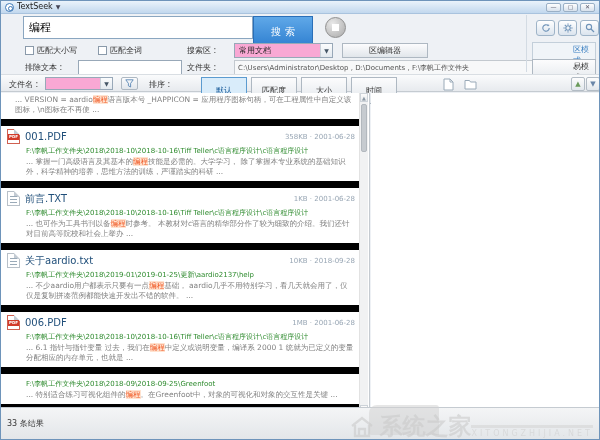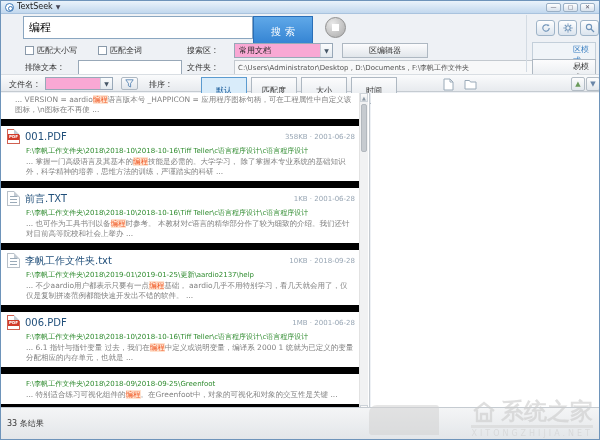--- a/index.html
+++ b/index.html
@@ -72,21 +72,21 @@
   .hscroll{position:absolute;left:0;bottom:16px;width:369px;height:9px;background:#f1f2f3;border-top:1px solid #e2e2e2;}
   .hthumb{position:absolute;left:10px;top:1px;width:120px;height:6px;background:#c6cbd0;border-radius:2px;border:1px solid #b2b8be;}
 
   
   .preview{position:absolute;top:92px;left:370px;right:0;bottom:16px;background:#fff;}
 
   
   .statusbar{position:absolute;left:0;right:0;bottom:0;height:32px;background:linear-gradient(#f4f5f6,#e3e6e9);border-top:1px solid #c5cbd1;font-size:8px;color:#333;display:flex;align-items:center;padding:0 6px;}
 
   
-  .watermark{position:absolute;right:6px;bottom:1px;z-index:9;opacity:.6;pointer-events:none;display:flex;flex-direction:column;align-items:flex-end;}
+  .watermark{position:absolute;right:6px;bottom:1px;z-index:9;opacity:.6;pointer-events:none;display:flex;flex-direction:row;align-items:flex-end;}
   .wm-main{display:flex;align-items:center;gap:5px;font-size:23px;font-weight:bold;color:#cbcbcb;line-height:1;}
   .wm-sub{font-size:8px;letter-spacing:3px;color:#cfcfcf;border-top:3px solid #d6d6d6;margin-top:2px;padding-top:1px;}
   .wm-blob{position:absolute;right:160px;bottom:4px;width:70px;height:30px;background:#d2d2d2;opacity:.55;border-radius:8px 3px 0 3px;}
   svg{display:block;}
 </style>
 </head>
 <body>
 
 <div class="window">
 
@@ -211,21 +211,21 @@
           <span class="ficon txt"></span>
           <span class="fname">前言.TXT</span>
           <span class="meta">1KB  ·  2001-06-28</span>
         </div>
         <div class="fpath">F:\李帆工作文件夹\2018\2018-10\2018-10-16\Tiff Teller\c语言程序设计\c语言程序设计</div>
         <div class="snip"><span>... 也可作为工具书刊以备</span><span class="hl">编程</span><span>时参考。 本教材对c语言的精华部分作了较为细致的介绍。我们还针对目前高等院校和社会上举办 ...</span></div>
       </div>
       <div class="item">
         <div class="l1">
           <span class="ficon txt"></span>
-          <span class="fname">李帆工作文件夹.txt</span>
+          <span class="fname">关于aardio.txt</span>
           <span class="meta">10KB  ·  2018-09-28</span>
         </div>
         <div class="fpath">F:\李帆工作文件夹\2018\2019-01\2019-01-25\更新\aardio2137\help</div>
         <div class="snip"><span>... 不少aardio用户都表示只要有一点</span><span class="hl">编程</span><span>基础， aardio几乎不用特别学习，看几天就会用了，仅仅是复制拼凑范例都能快速开发出不错的软件。 ...</span></div>
       </div>
       <div class="item">
         <div class="l1">
           <span class="ficon pdf"></span>
           <span class="fname">006.PDF</span>
           <span class="meta">1MB  ·  2001-06-28</span>

